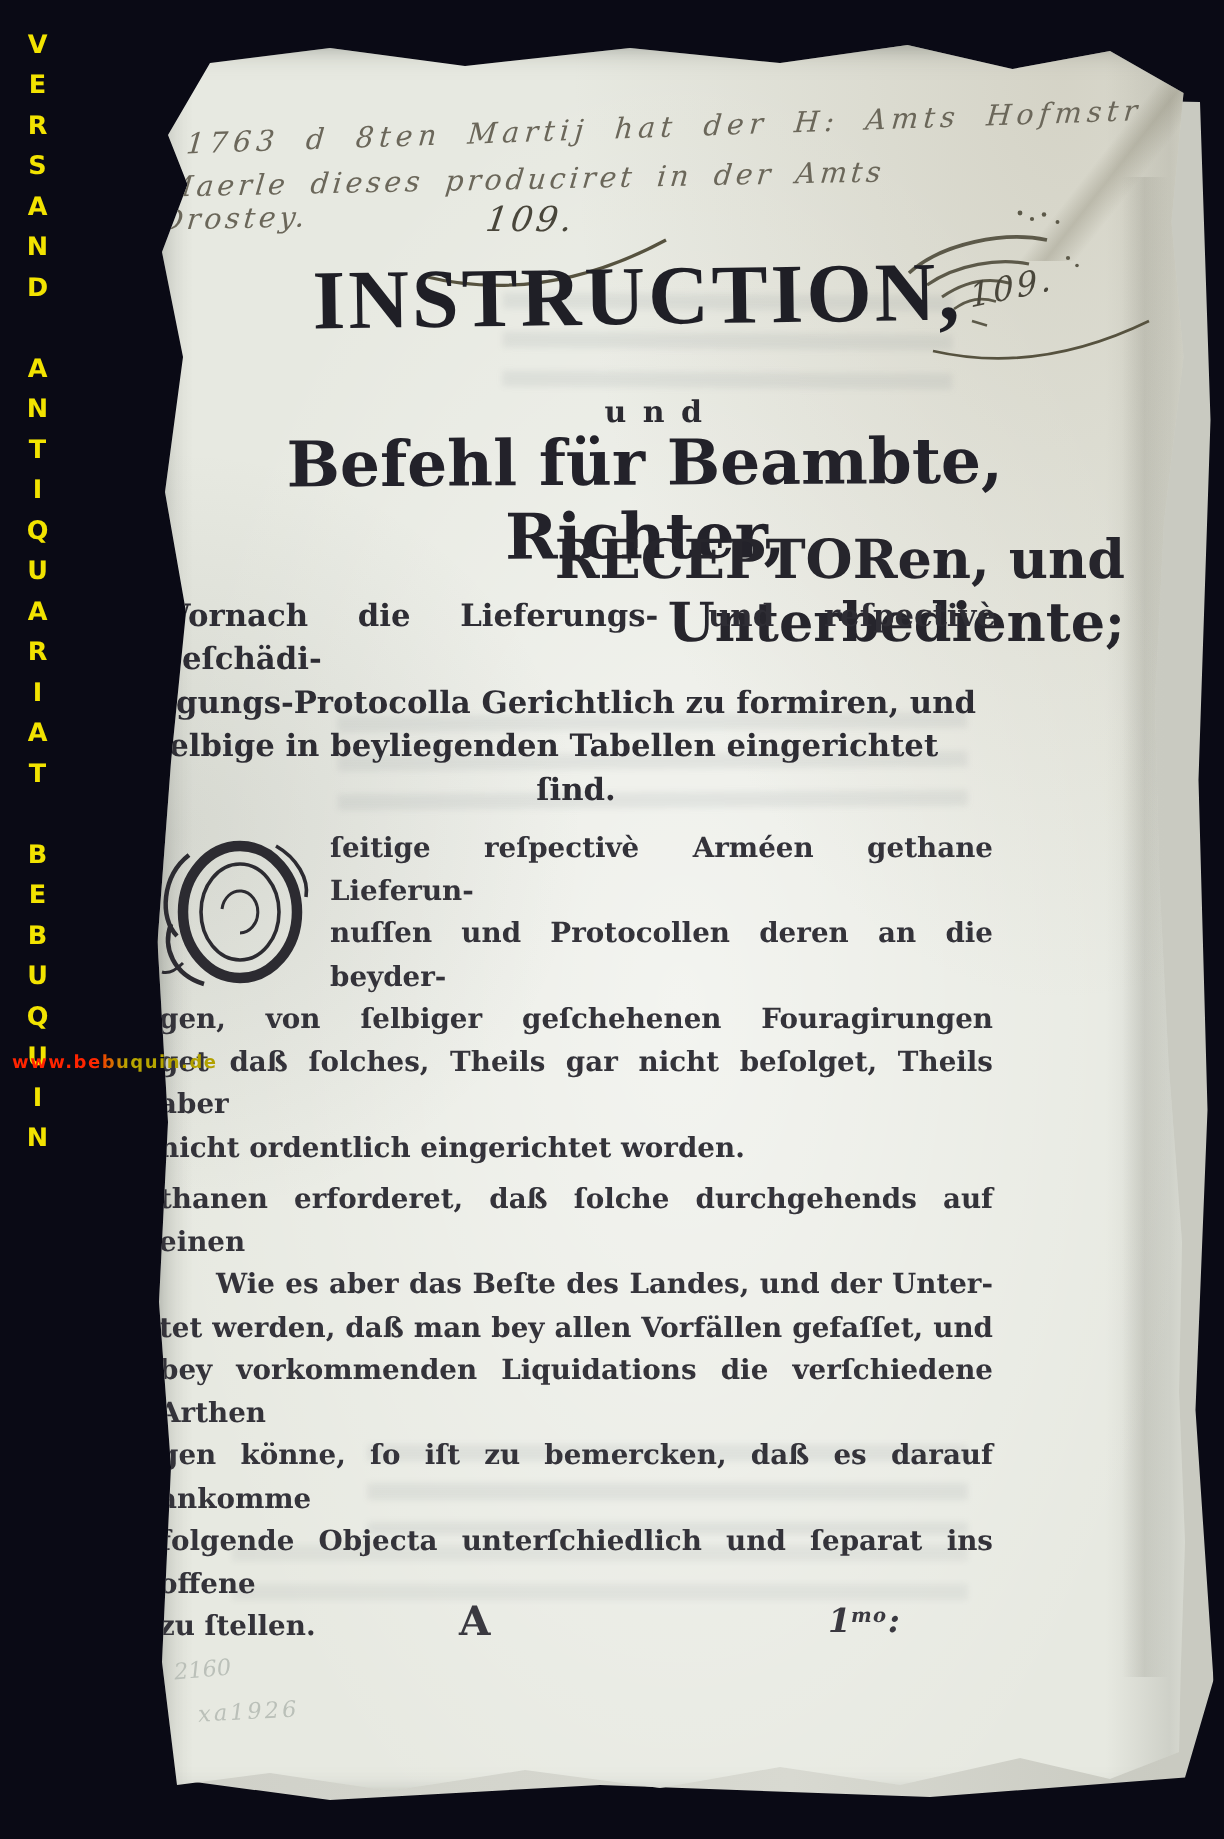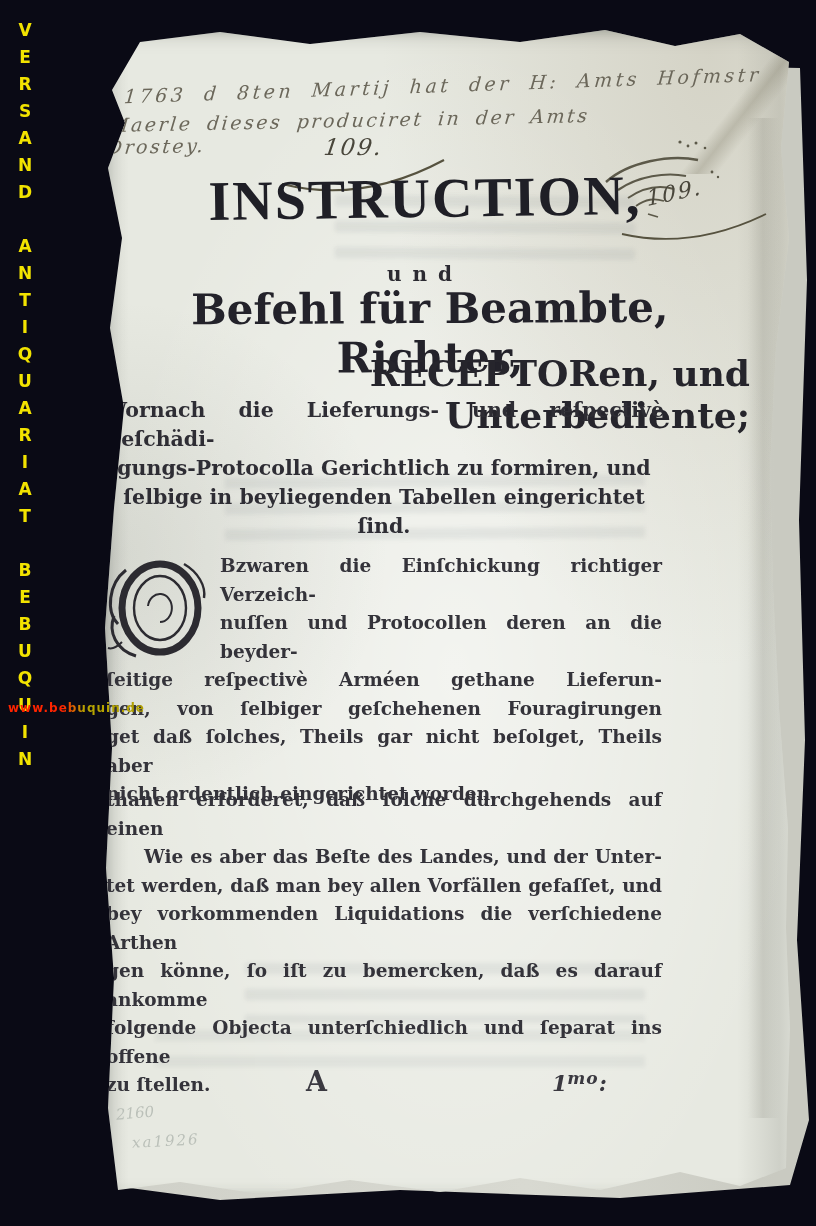--- a/index.html
+++ b/index.html
@@ -48,39 +48,39 @@
     font-family:"DejaVu Serif",serif;}
   .pencil1{left:16px;top:1076px;font-size:15px;transform:rotate(-5deg);}
   .pencil2{left:32px;top:1104px;font-size:15px;transform:rotate(-3deg);letter-spacing:2px;}
   svg.stroke{position:absolute;overflow:visible;}
   
   .title{
     position:absolute;left:0;top:138px;width:650px;text-align:center;
     font-family:"Liberation Serif",serif;font-weight:bold;font-size:56px;
     letter-spacing:2px;color:#1f1f26;transform:rotate(-0.8deg);
   }
-  .conj{position:absolute;left:0;top:234px;width:650px;text-align:center;
+  .conj{position:absolute;left:16px;top:234px;width:650px;text-align:center;
     font-weight:bold;font-size:20px;letter-spacing:11px;color:#2b2a31;}
   .head2{position:absolute;left:0;top:256px;width:660px;text-align:center;
     font-weight:bold;font-size:42px;color:#23222a;transform:rotate(-0.3deg);}
   .head3{position:absolute;left:0;top:324px;width:650px;text-align:right;
     font-weight:bold;font-size:36px;color:#26252c;}
   .argument{position:absolute;left:4px;top:368px;width:560px;color:#2e2d34;
     font-weight:bold;font-size:20.5px;line-height:29px;}
   .body-par{position:absolute;color:#34333a;font-weight:bold;font-size:18.5px;line-height:28.5px;}
   .par1{left:6px;top:524px;width:556px;}
   .par2{left:6px;top:758px;width:556px;}
   .jline{text-align:justify;text-align-last:justify;}
   .lline{text-align:center;text-align-last:left;}
-  .cline{text-align:center;text-align-last:center;}
+  .cline{text-align-last:center;}
   .indent{text-indent:38px;}
   .dropcap{float:left;width:104px;height:112px;margin:2px 10px 0 0;}
   .sig{position:absolute;left:206px;top:1038px;font-weight:bold;font-size:27px;color:#3a3940;}
   .catch{position:absolute;left:452px;top:1040px;font-weight:bold;font-size:22px;color:#3a3940;font-style:italic;}
-  .catch .sup{font-size:17px;vertical-align:7px;letter-spacing:1px;}
+  .catch .sup{font-size:13px;vertical-align:7px;letter-spacing:1px;}
   
   .wm-vertical{position:absolute;left:15px;top:20px;display:flex;flex-direction:column;gap:27px;z-index:6;}
   .wm-word{writing-mode:vertical-rl;text-orientation:upright;
     font-family:"DejaVu Sans",sans-serif;font-weight:bold;font-size:17px;
     letter-spacing:7px;color:#f2e300;}
   .wm-url{position:absolute;left:8px;top:701px;z-index:6;
     font-family:"DejaVu Sans",sans-serif;font-weight:bold;font-size:12px;letter-spacing:1px;
     color:#e22b00;}
   @supports ((-webkit-background-clip:text) or (background-clip:text)){
     .wm-url{background:linear-gradient(90deg,#ff2400 0%,#ff2400 40%,#b8a600 56%,#b1a000 100%);
@@ -152,23 +152,22 @@
       <svg width="104" height="112" viewBox="0 0 104 112">
         <ellipse cx="54" cy="54" rx="38" ry="44" fill="none" stroke="#2c2b31" stroke-width="7"></ellipse>
         <ellipse cx="54" cy="54" rx="26" ry="32" fill="none" stroke="#2c2b31" stroke-width="2.4"></ellipse>
         <path d="M54 54 m -12 -2 a 12 14 0 1 1 12 16" fill="none" stroke="#2c2b31" stroke-width="2"></path>
         <path d="M20 16 C 2 30, 0 58, 12 70" fill="none" stroke="#2c2b31" stroke-width="3"></path>
         <path d="M30 102 C 10 96, 2 78, 8 62" fill="none" stroke="#2c2b31" stroke-width="3"></path>
         <path d="M78 10 C 92 18, 100 32, 98 44" fill="none" stroke="#2c2b31" stroke-width="2.4"></path>
         <path d="M16 88 q -8 8 -14 6" fill="none" stroke="#2c2b31" stroke-width="2"></path>
       </svg>
     </div>
-    <div class="jline">Bzwaren die Einſchickung richtiger Verzeich-</div>
+    <div class="jline">ſeitige reſpectivè Arméen gethane Lieferun-</div>
     <div class="jline">nuſſen und Protocollen deren an die beyder-</div>
-    <div class="jline">ſeitige reſpectivè Arméen gethane Lieferun-</div>
     <div class="jline">gen, von ſelbiger geſchehenen Fouragirungen</div>
     <div class="jline">get daß ſolches, Theils gar nicht beſolget, Theils aber</div>
     <div class="lline">nicht ordentlich eingerichtet worden.</div>
   </div>
 
   <div class="body-par par2">
     <div class="jline">thanen erforderet, daß ſolche durchgehends auf einen</div>
     <div class="jline indent">Wie es aber das Beſte des Landes, und der Unter-</div>
     <div class="jline">tet werden, daß man bey allen Vorfällen gefaſſet, und</div>
     <div class="jline">bey vorkommenden Liquidations die verſchiedene Arthen</div>

